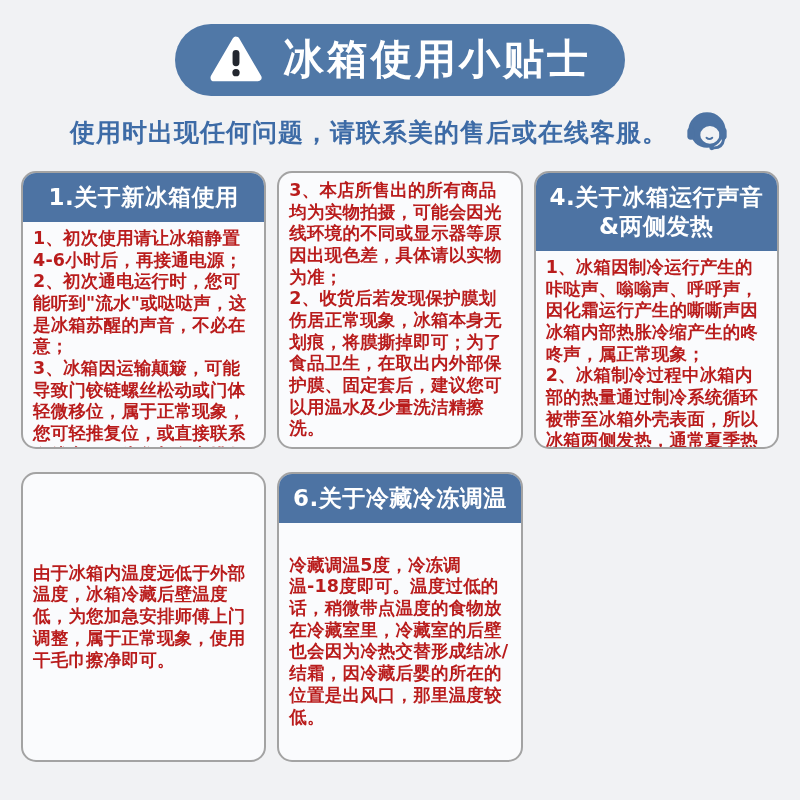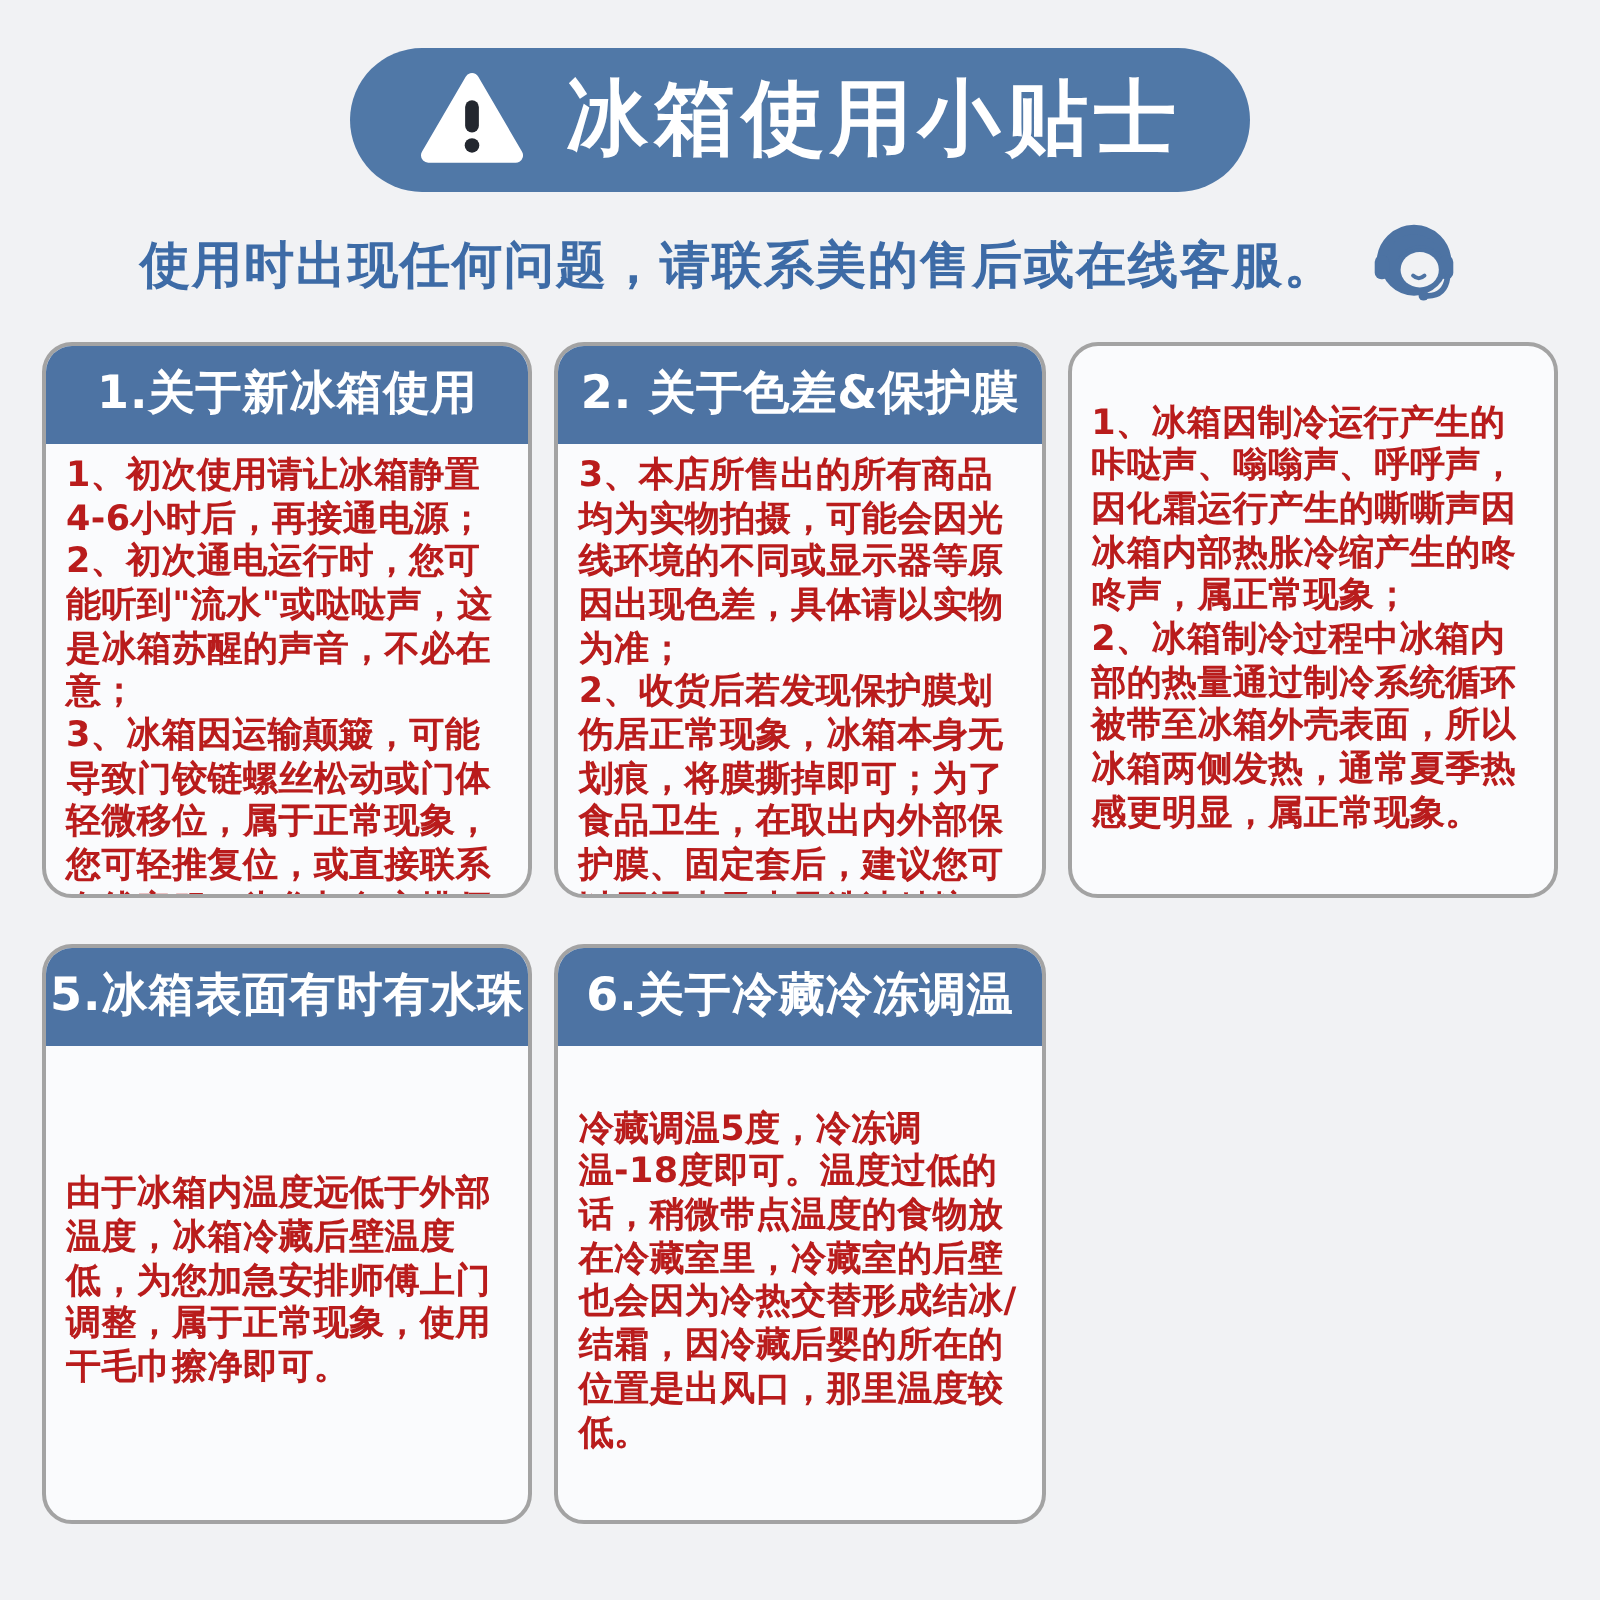--- a/index.html
+++ b/index.html
@@ -126,33 +126,33 @@
   <div class="cards-grid">
 
     <div class="tip-card">
       <div class="card-header">1.关于新冰箱使用</div>
       <div class="card-body">1、初次使用请让冰箱静置4-6小时后，再接通电源；
 2、初次通电运行时，您可能听到"流水"或哒哒声，这是冰箱苏醒的声音，不必在意；
 3、冰箱因运输颠簸，可能导致门铰链螺丝松动或门体轻微移位，属于正常现象，您可轻推复位，或直接联系在线客服，为您加急安排师傅上门调整。</div>
     </div>
 
     <div class="tip-card">
-      <div class="card-header">2. 关于色差&amp;保护膜</div>
       <div class="card-body">3、本店所售出的所有商品均为实物拍摄，可能会因光线环境的不同或显示器等原因出现色差，具体请以实物为准；
 2、收货后若发现保护膜划伤居正常现象，冰箱本身无划痕，将膜撕掉即可；为了食品卫生，在取出内外部保护膜、固定套后，建议您可以用温水及少量洗洁精擦洗。</div>
     </div>
 
 
     <div class="tip-card">
+      <div class="card-header">4.关于冰箱运行声音
+&amp;两侧发热</div>
       <div class="card-body">1、冰箱因制冷运行产生的咔哒声、嗡嗡声、呼呼声，因化霜运行产生的嘶嘶声因冰箱内部热胀冷缩产生的咚咚声，属正常现象；
 2、冰箱制冷过程中冰箱内部的热量通过制冷系统循环被带至冰箱外壳表面，所以冰箱两侧发热，通常夏季热感更明显，属正常现象。</div>
     </div>
 
     <div class="tip-card">
-      <div class="card-header">5.冰箱表面有时有水珠</div>
       <div class="card-body">由于冰箱内温度远低于外部温度，冰箱冷藏后壁温度低，为您加急安排师傅上门调整，属于正常现象，使用干毛巾擦净即可。</div>
     </div>
 
     <div class="tip-card">
       <div class="card-header">6.关于冷藏冷冻调温</div>
       <div class="card-body">冷藏调温5度，冷冻调温-18度即可。温度过低的话，稍微带点温度的食物放在冷藏室里，冷藏室的后壁也会因为冷热交替形成结冰/结霜，因冷藏后婴的所在的位置是出风口，那里温度较低。</div>
     </div>
 
   </div>
 

